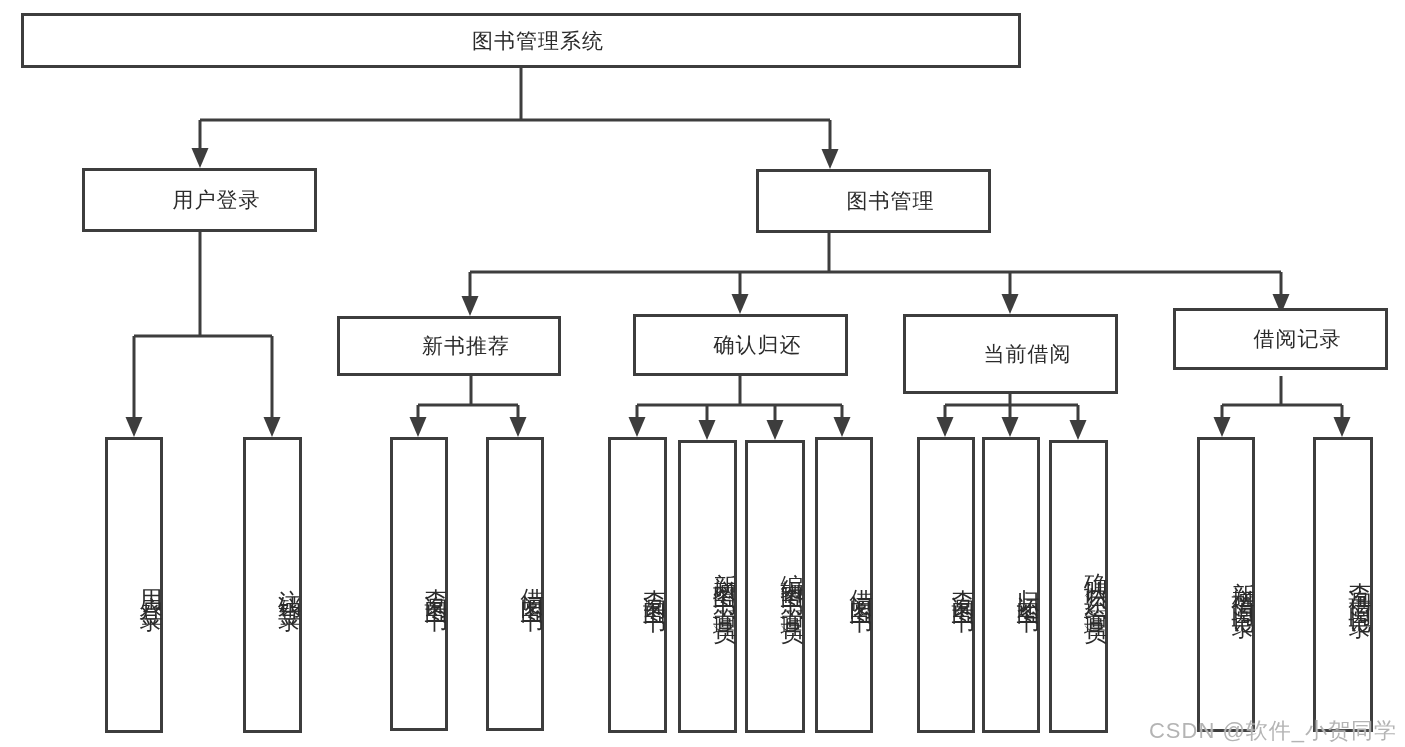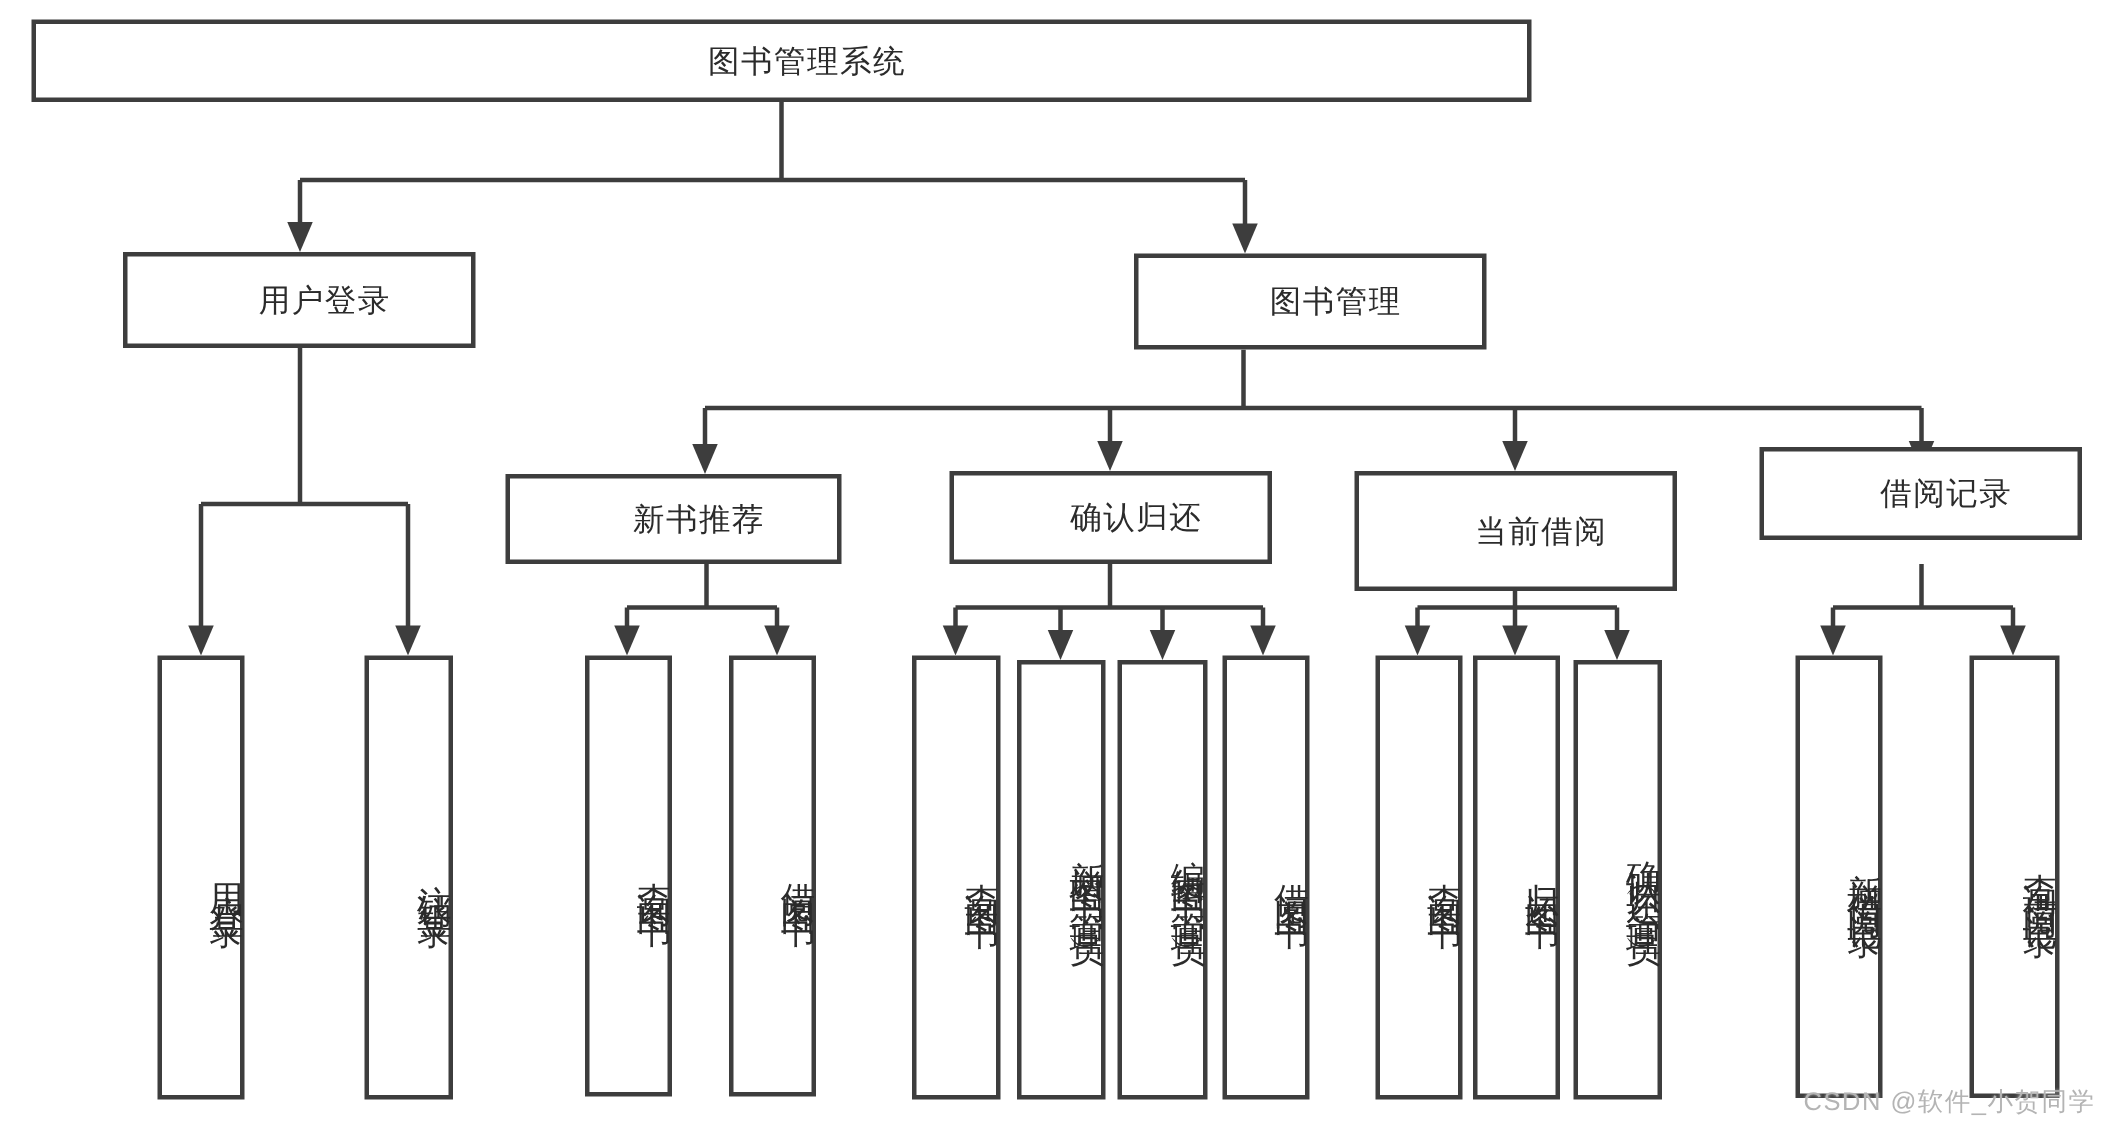--- a/index.html
+++ b/index.html
@@ -16,21 +16,21 @@
     color: #2b2b2b; z-index: 2; padding-left: 34px;
   }
   .hbox { font-size: 21px; letter-spacing: 1px; }
   .vbox {
     writing-mode: vertical-rl; text-orientation: mixed;
     font-size: 23px; letter-spacing: 7px; line-height: 1;
     text-align: center;
   }
   .watermark {
     position: absolute; right: 8px; bottom: 1px; z-index: 6;
-    font-size: 17px; color: #b4b4b4; letter-spacing: 1px;
+    font-size: 22px; color: #b4b4b4; letter-spacing: 1px;
     text-shadow: 0 0 2px rgba(255,255,255,0.7);
     text-align: right;
   }
 </style>
 </head>
 <body>
 
 <div class="canvas">
 
   <svg class="connectors" width="1405" height="747" viewBox="0 0 1405 747" xmlns="http://www.w3.org/2000/svg">
@@ -89,21 +89,21 @@
     </svg>
 
   <div class="box hbox" style="left:21px; top:13px; width:1000px; height:55px;">图书管理系统</div>
 
   <div class="box hbox" style="left:82px; top:168px; width:235px; height:64px;">用户登录</div>
   <div class="box hbox" style="left:712px; top:169px; width:235px; height:64px;margin-left:44px;">图书管理</div>
 
   <div class="box hbox" style="left:337px; top:316px; width:224px; height:60px;">新书推荐</div>
   <div class="box hbox" style="left:633px; top:314px; width:215px; height:62px;">确认归还</div>
   <div class="box hbox" style="left:903px; top:314px; width:215px; height:80px;">当前借阅</div>
-  <div class="box hbox" style="left:1173px; top:298px; width:215px; height:62px;">借阅记录</div>
+  <div class="box hbox" style="left:1173px; top:308px; width:215px; height:62px;">借阅记录</div>
 
   <div class="box vbox" style="left:105px; top:437px; width:58px; height:296px;">用户登录</div>
   <div class="box vbox" style="left:243px; top:437px; width:59px; height:296px;">注销登录</div>
 
   <div class="box vbox" style="left:390px; top:437px; width:58px; height:294px;">查询图书</div>
   <div class="box vbox" style="left:486px; top:437px; width:58px; height:294px;">借阅图书</div>
 
   <div class="box vbox" style="left:608px; top:437px; width:59px; height:296px;">查询图书</div>
   <div class="box vbox" style="left:678px; top:440px; width:59px; height:293px;">新增图书（管理员）</div>
   <div class="box vbox" style="left:745px; top:440px; width:60px; height:293px;">编辑图书（管理员）</div>

